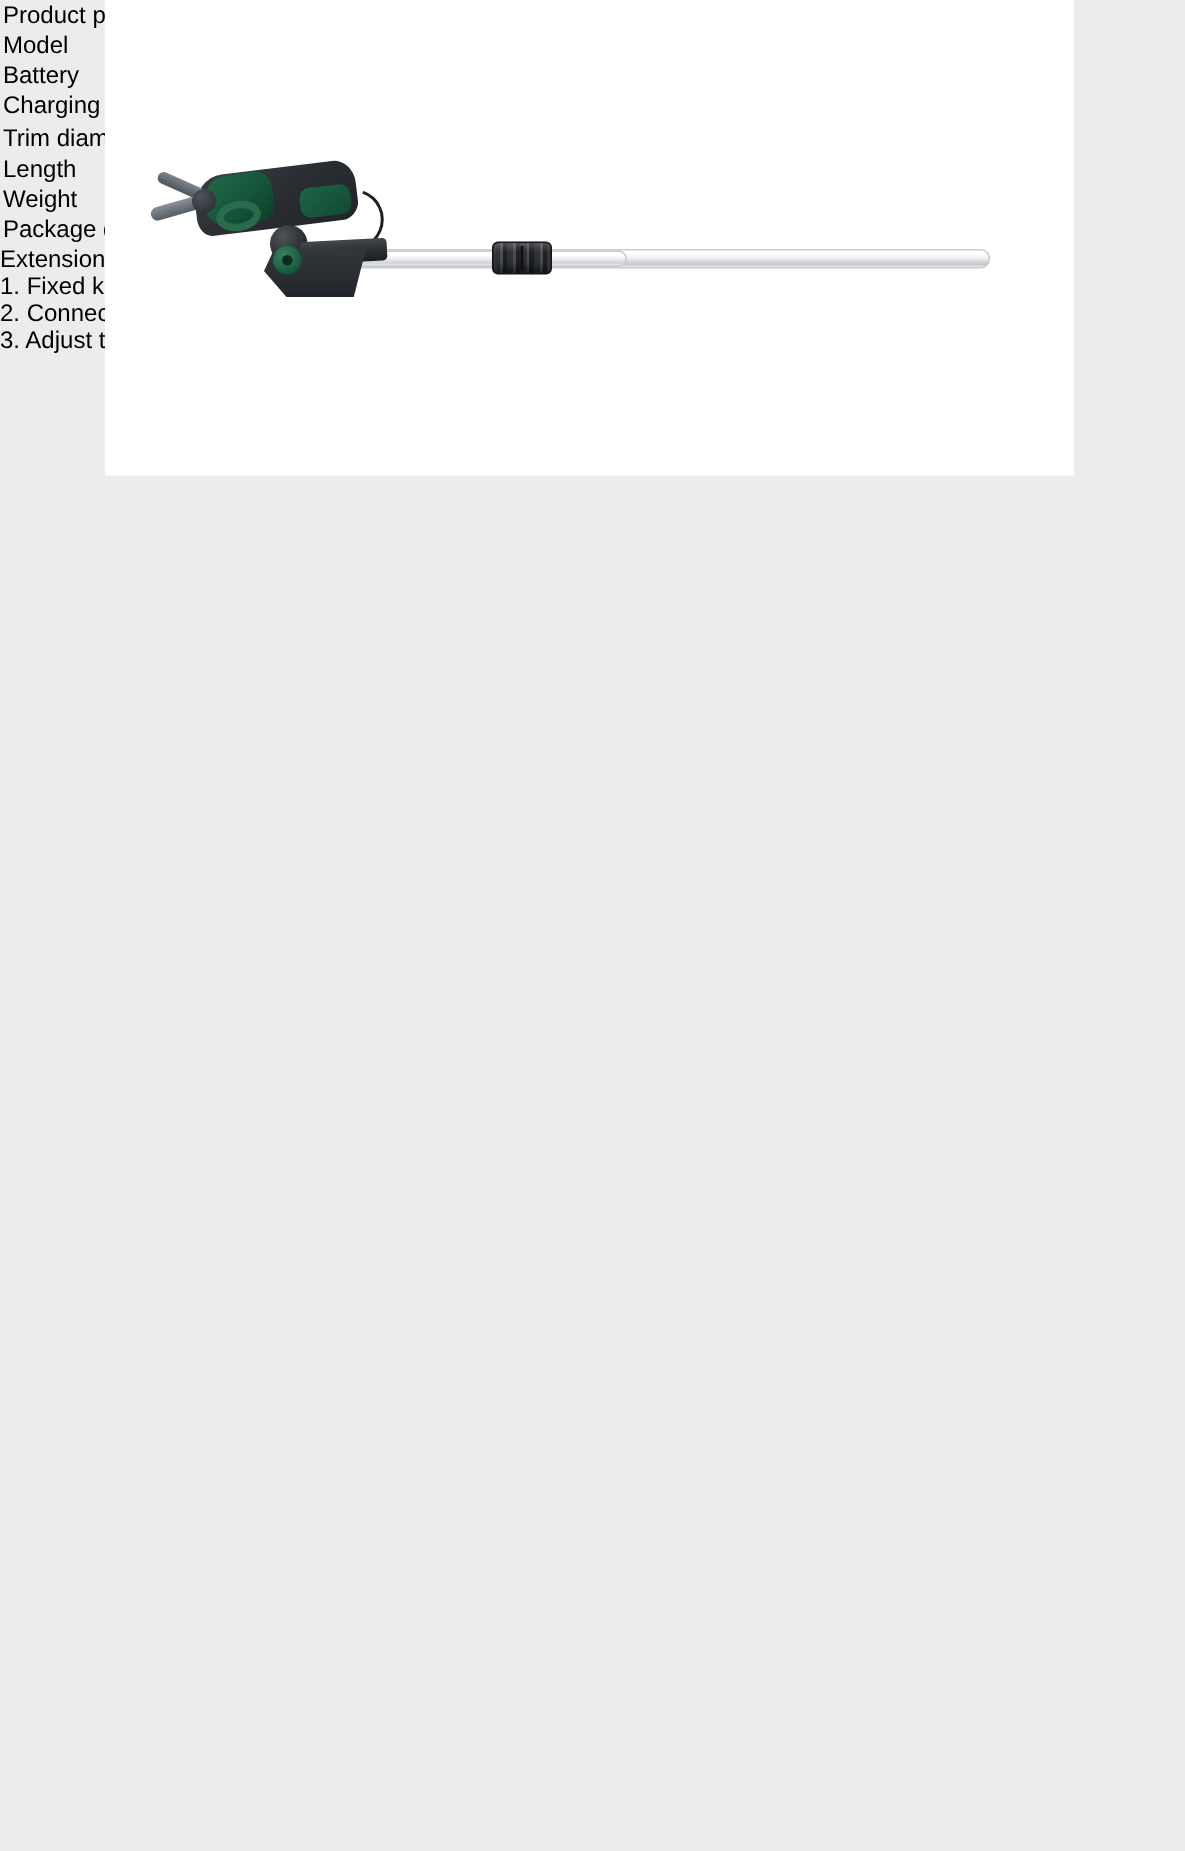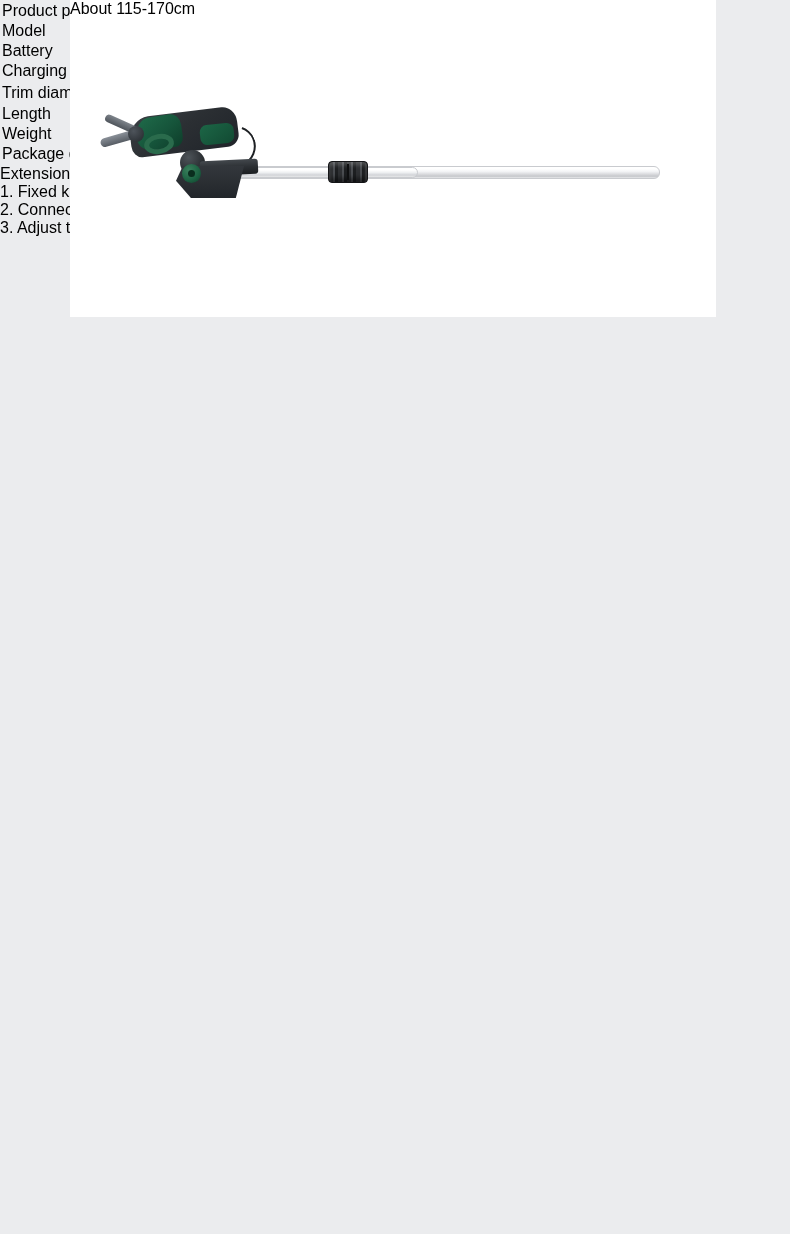--- a/index.html
+++ b/index.html
@@ -591,21 +591,20 @@
         <div class="rear-slot"></div>
         <div class="rear-cap"></div>
         <div class="rear-trigger"></div>
         <div class="rear-hook"></div>
       </div>
 
       <div class="dim-tick left"></div>
       <div class="dim-line"></div>
       <div class="dim-tick right"></div>
 
-      <div class="dim-caption">About 115-170cm</div>
     </div>
   </div>
 
   <div class="divider one">
     <div class="seg-green"></div>
     <div class="seg-orange"></div>
   </div>
 
   <div class="table-wrap">
     <table class="params">

